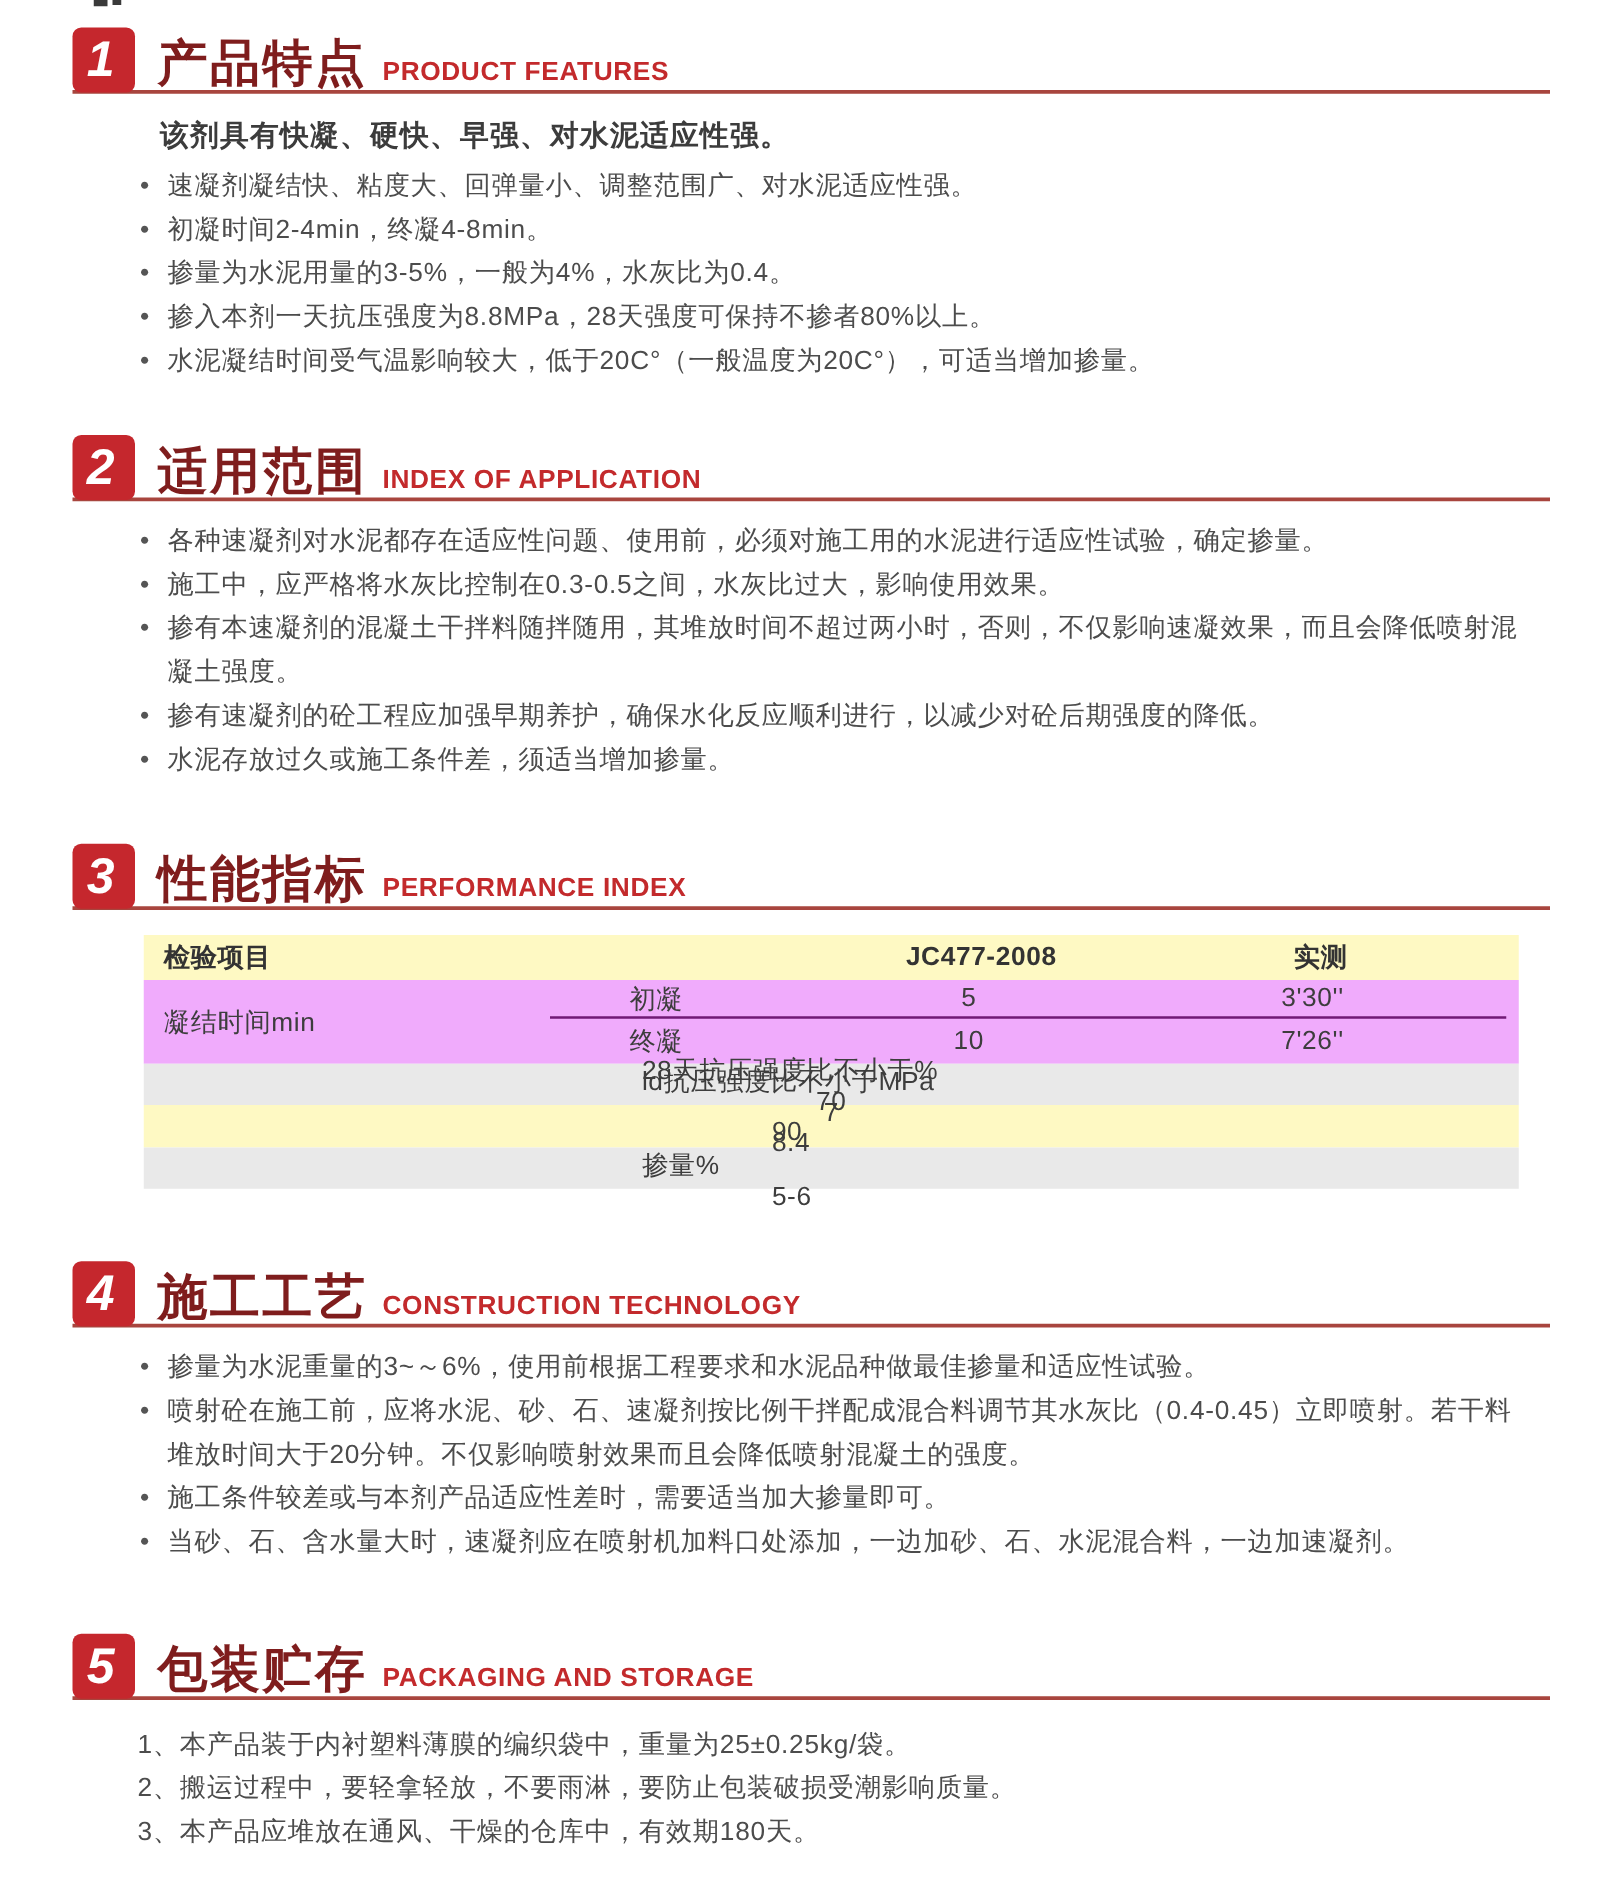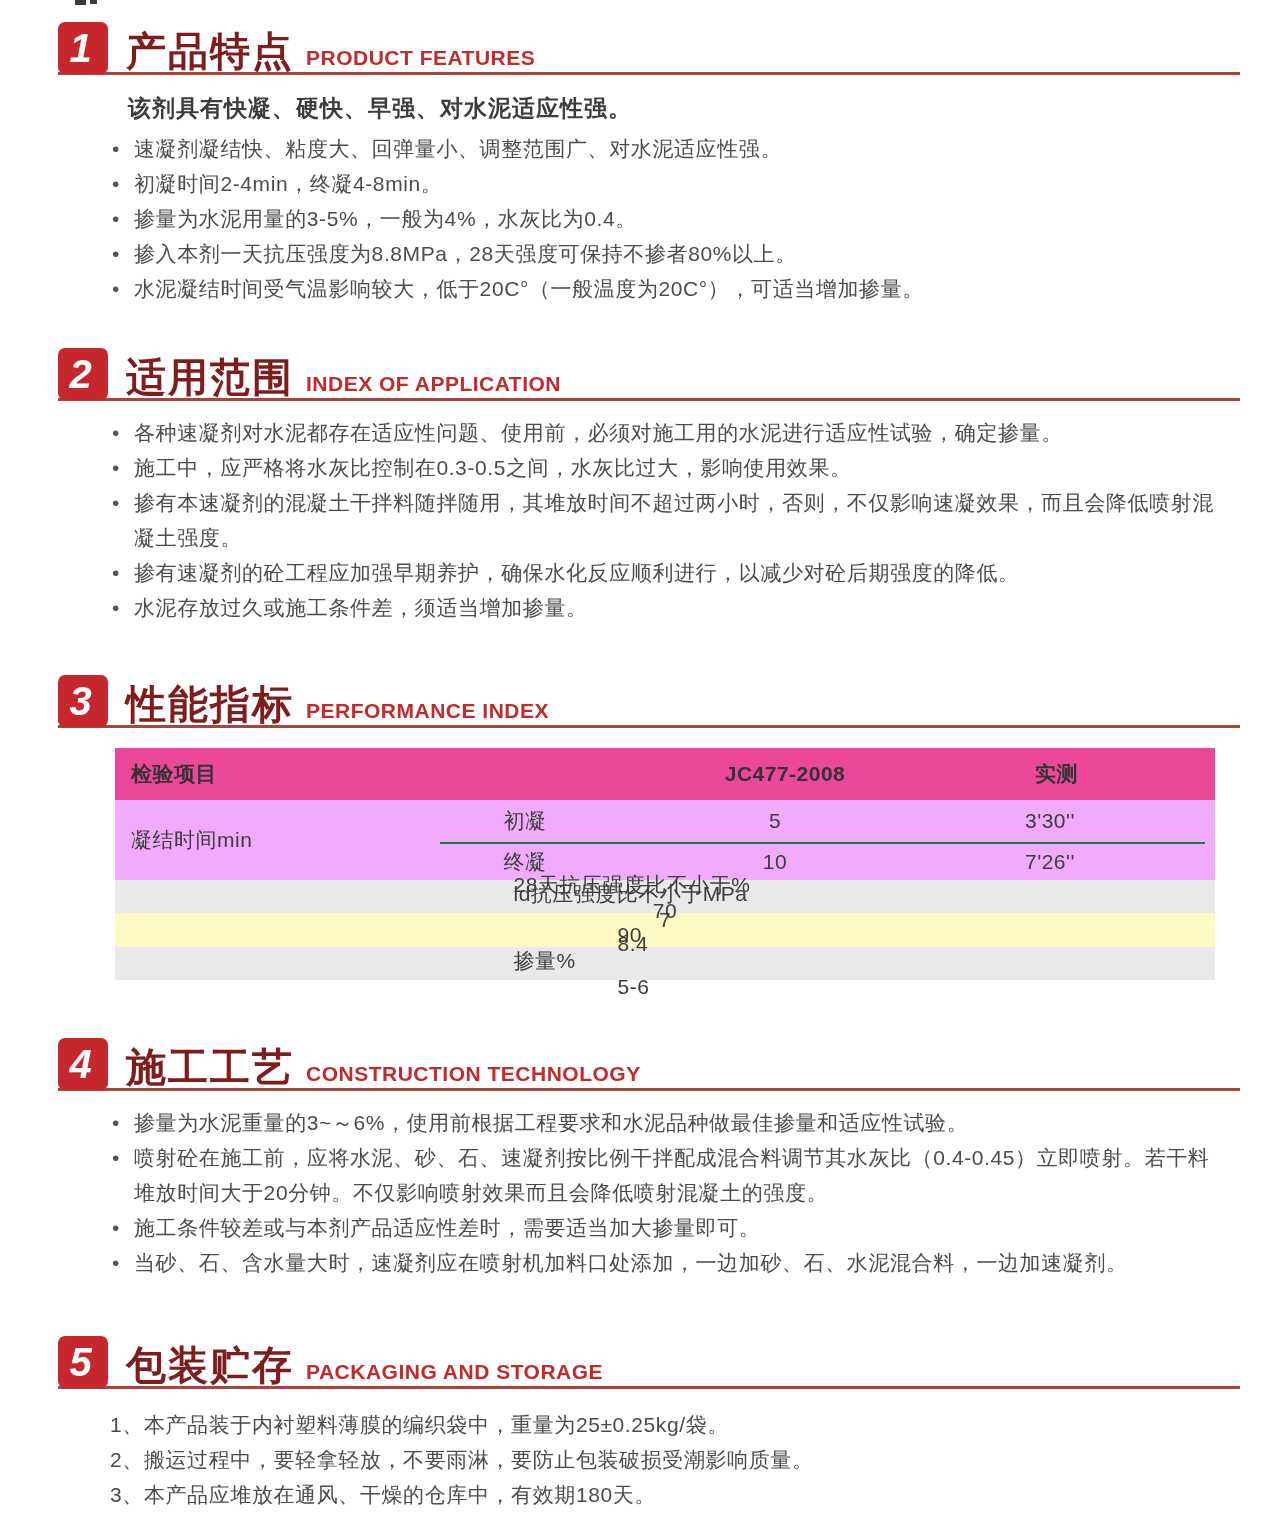--- a/index.html
+++ b/index.html
@@ -111,30 +111,30 @@
     color: #3d3d3d;
     letter-spacing: 0.5px;
   }
   .t-c1 { width: 335px; padding-left: 16px; }
   .t-c2 { width: 170px; text-align: center; }
   .t-c3 { width: 330px; text-align: center; }
   .t-c4 { width: 265px; padding-left: 85px; }
   .t-head {
     display: flex;
     align-items: center;
-    height: 52px;
-    background: #ec4899;
+    height: 36px;
+    background: #fef9c3;
     font-weight: bold;
     color: #333333;
   }
   .t-span { display: flex; background: #f0abfc; }
   .t-span .t-c1 { display: flex; align-items: center; }
   .t-sub { flex: 1; display: flex; flex-direction: column; }
   .t-subrow { display: flex; align-items: center; }
-  .t-subrow.first { height: 44px; border-bottom: 2px solid #15803d; margin-right: 10px; }
+  .t-subrow.first { height: 31px; border-bottom: 2px solid #701a75; margin-right: 10px; }
   .t-subrow.second { height: 36px; }
   .t-row { display: flex; align-items: center; height: 33px; flex-direction: column; }
   .t-row.white { height: 34px; background: #fef9c3; justify-content: flex-end; }
   .t-row.shade { background: #e9e9e9; }
 </style>
 </head>
 <body>
 
 <div class="page">
   <div class="crop-artifact"></div>

